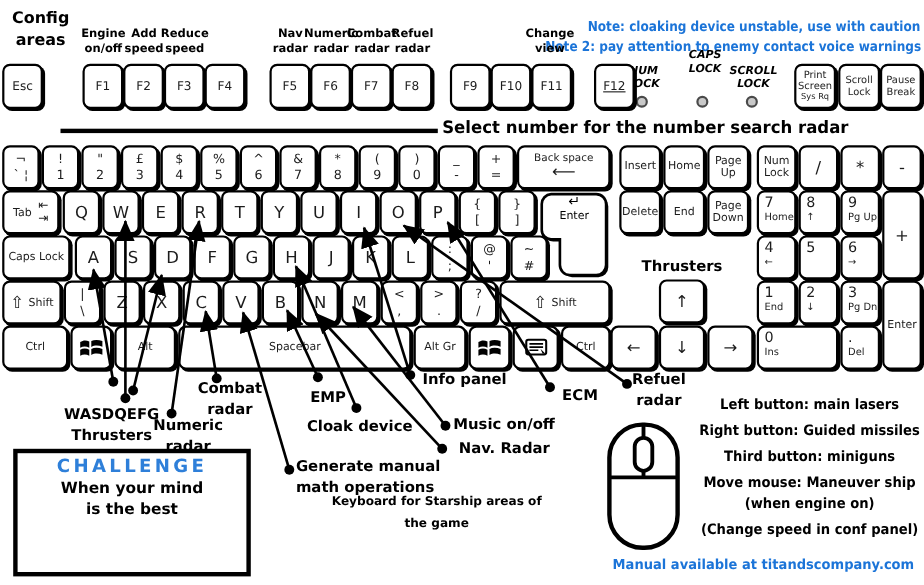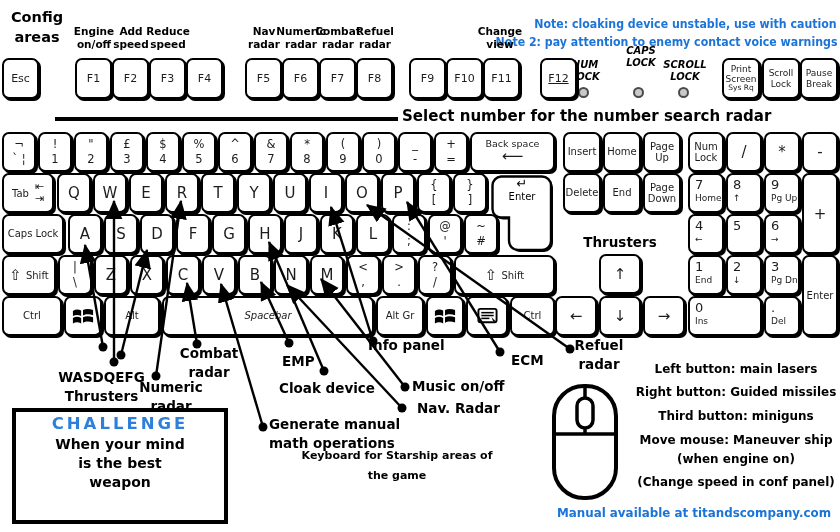--- a/index.html
+++ b/index.html
@@ -363,21 +363,21 @@
         <div class="l1">Ctrl</div>
       </div>
       <div class="key small" style="left: 64px; top: 296px; width: 38px; height: 40px;">
         <svg width="22" height="19" viewBox="0 0 24 20">
           <path fill="#000" d="M1 4 C4 2 7 2 10 3.5 L10 9.5 C7 8 4 8 1 9.5 Z M12 3 C15 1.5 19 1.5 23 3 L23 8.5 C19 7 15 7 12 8.8 Z M1 11.5 C4 10 7 10 10 11.5 L10 17.5 C7 16 4 16 1 17.5 Z M12 10.8 C15 9.3 19 9.3 23 10.8 L23 16.5 C19 15 15 15 12 16.8 Z"></path>
         </svg>
       </div>
       <div class="key small" style="left: 104px; top: 296px; width: 56px; height: 40px;">
         <div class="l1">Alt</div>
       </div>
-      <div class="key small" style="left: 162px; top: 296px; width: 212px; height: 40px; font-style: italic;">
+      <div class="key small" style="left: 162px; top: 296px; width: 212px; height: 40px;">
         <div class="l1">Spacebar</div>
       </div>
       <div class="key small" style="left: 376px; top: 296px; width: 48px; height: 40px;">
         <div class="l1">Alt Gr</div>
       </div>
       <div class="key small" style="left: 426px; top: 296px; width: 38px; height: 40px;">
         <svg width="22" height="19" viewBox="0 0 24 20">
           <path fill="#000" d="M1 4 C4 2 7 2 10 3.5 L10 9.5 C7 8 4 8 1 9.5 Z M12 3 C15 1.5 19 1.5 23 3 L23 8.5 C19 7 15 7 12 8.8 Z M1 11.5 C4 10 7 10 10 11.5 L10 17.5 C7 16 4 16 1 17.5 Z M12 10.8 C15 9.3 19 9.3 23 10.8 L23 16.5 C19 15 15 15 12 16.8 Z"></path>
         </svg>
       </div>
@@ -550,21 +550,21 @@
       <div class="ann" style="left: 282px; top: 352px;">
         <div>EMP</div>
       </div>
       <div class="ann" style="left: 279px; top: 379px; text-align: center;">
         <div>Cloak device</div>
       </div>
       <div class="ann" style="left: 269px; top: 415px;">
         <div>Generate manual</div>
         <div>math operations</div>
       </div>
-      <div class="ann" style="left: 368px; top: 336px;">
+      <div class="ann" style="left: 384px; top: 336px;">
         <div>Info panel</div>
       </div>
       <div class="ann" style="left: 412px; top: 377px;">
         <div>Music on/off</div>
       </div>
       <div class="ann" style="left: 417px; top: 399px;">
         <div>Nav. Radar</div>
       </div>
       <div class="ann" style="left: 511px; top: 351px;">
         <div>ECM</div>
@@ -575,21 +575,20 @@
       </div>
       <div class="ann center" style="left: 580px; top: 233px; width: 80px;">
         <div>Thrusters</div>
       </div>
     </div>
 
   <div class="logo-box">
     <div class="logo-blue">CHALLENGE</div>
     <div class="logo-black">When your mind</div>
     <div class="logo-black">is the best</div>
-    <div class="logo-black">weapon</div>
   </div>
 
   <div class="title-line" style="top:449px">Keyboard for Starship areas of</div>
   <div class="title-line" style="top:469px">the game</div>
 
   <svg class="mouse-svg" width="74" height="120">
     <rect x="5" y="4" width="62" height="112" rx="30" fill="#fff" stroke="#000" stroke-width="4"></rect>
     <line x1="36" y1="4" x2="36" y2="52" stroke="#000" stroke-width="3.5"></line>
     <line x1="5" y1="52" x2="67" y2="52" stroke="#000" stroke-width="3.5"></line>
     <rect x="28" y="16" width="16" height="30" rx="8" fill="#fff" stroke="#000" stroke-width="3.5"></rect>

